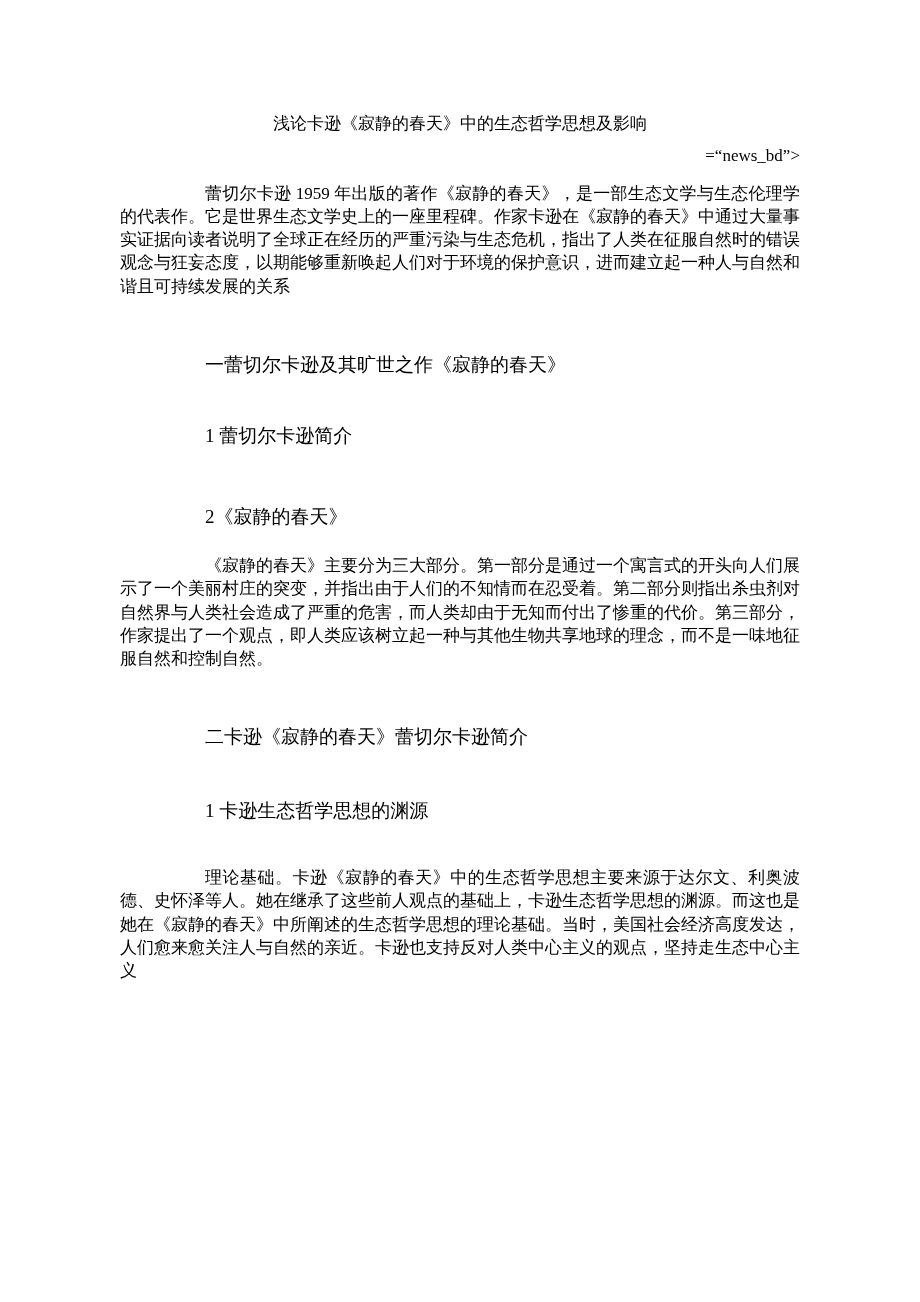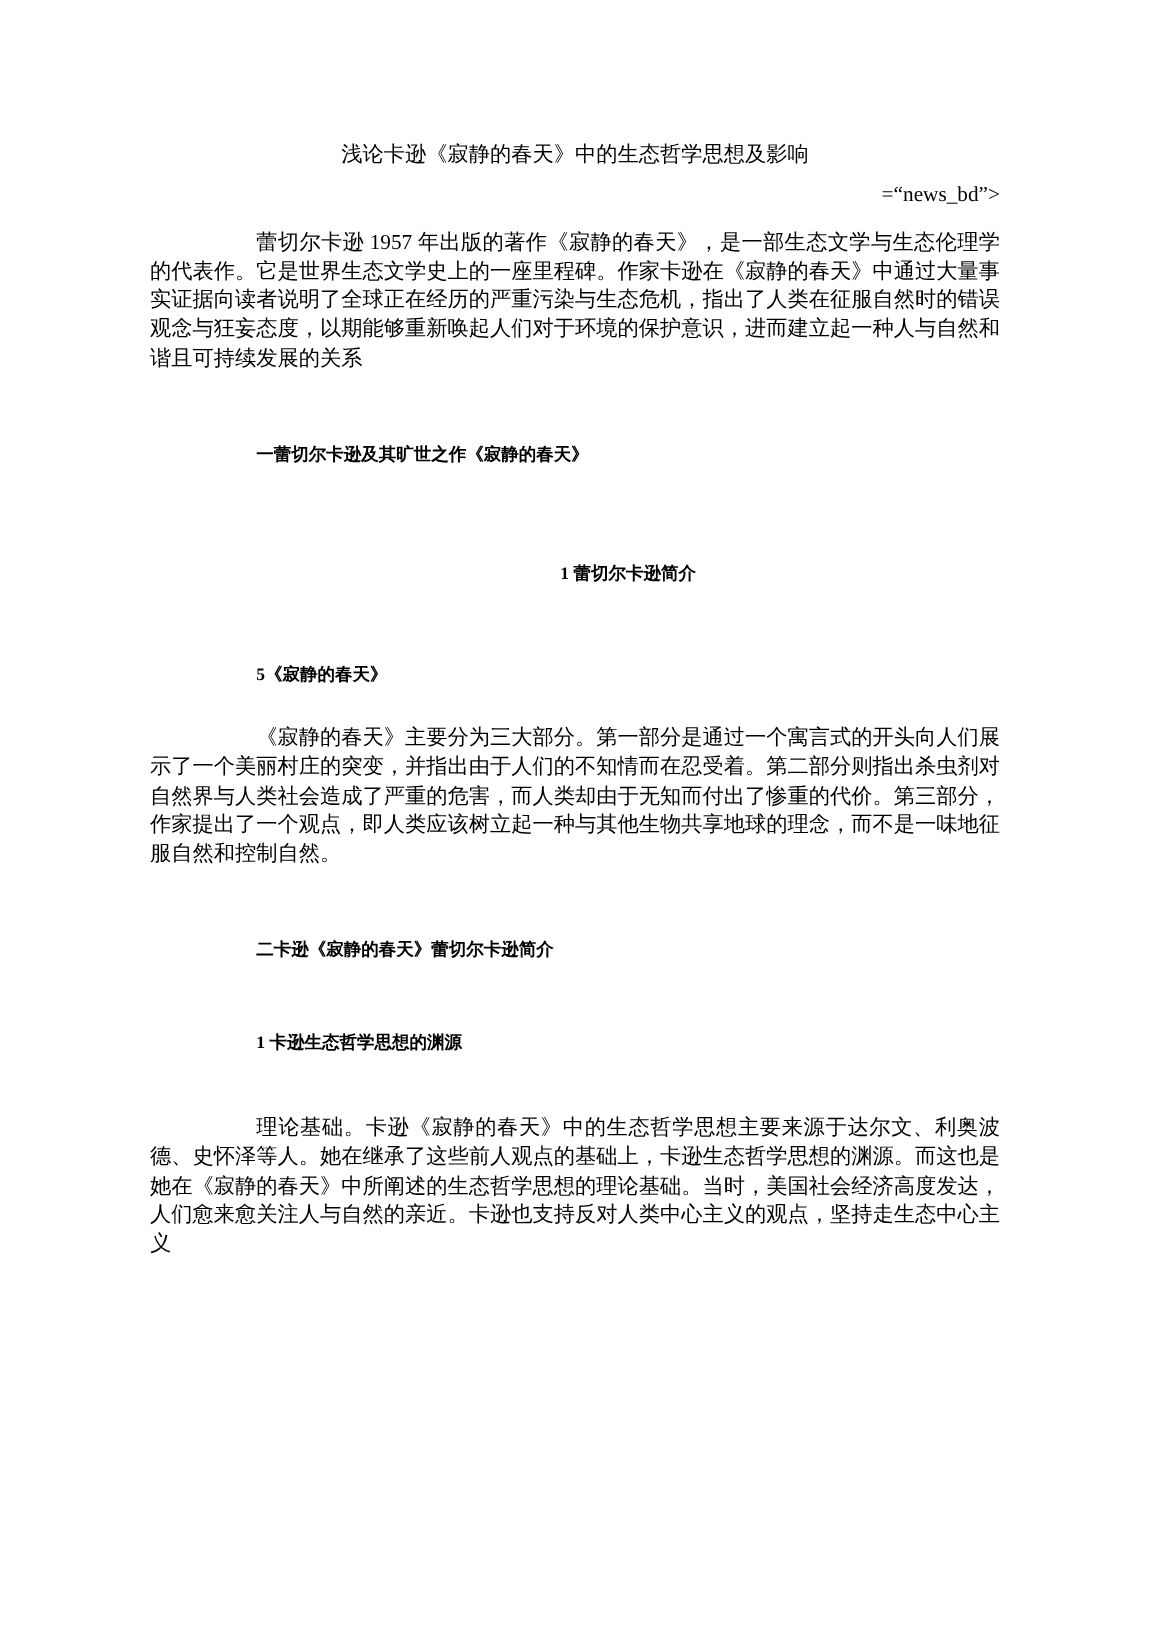--- a/index.html
+++ b/index.html
@@ -28,50 +28,50 @@
   .meta-line {
     margin-top: 9px;
     text-align: right;
   }
   .para {
     text-indent: 85px;
     text-align: justify;
   }
   .heading {
     text-indent: 85px;
-    font-weight: bold;
-    font-size: 14px;
+    font-weight: normal;
+    font-size: 19px;
   }
   [data-name="paragraph-intro"]            { margin-top: 14px; }
   [data-name="heading-part1"]              { margin-top: 55px; }
-  [data-name="heading-carson-bio"]         { margin-top: 72px; text-align: center; }
+  [data-name="heading-carson-bio"]         { margin-top: 48px; }
   [data-name="paragraph-carson-bio"]       { margin-top: 44px; }
   [data-name="heading-silent-spring"]      { margin-top: 57px; }
   [data-name="paragraph-silent-spring"]    { margin-top: 26px; }
   [data-name="heading-part2"]              { margin-top: 55px; }
   [data-name="heading-philosophy-origin"]  { margin-top: 50px; }
   [data-name="paragraph-philosophy-origin"]{ margin-top: 44px; }
 </style>
 </head>
 <body>
 
 <div class="page" data-name="document-page">
 
   <h1 class="doc-title" data-name="document-title">浅论卡逊《寂静的春天》中的生态哲学思想及影响</h1>
 
   <p class="meta-line" data-name="meta-line">=“news_bd”&gt;</p>
 
-  <p class="para" data-name="paragraph-intro">蕾切尔卡逊 1957 年出版的著作《寂静的春天》，是一部生态文学与生态伦理学的代表作。它是世界生态文学史上的一座里程碑。作家卡逊在《寂静的春天》中通过大量事实证据向读者说明了全球正在经历的严重污染与生态危机，指出了人类在征服自然时的错误观念与狂妄态度，以期能够重新唤起人们对于环境的保护意识，进而建立起一种人与自然和谐且可持续发展的关系</p>
+  <p class="para" data-name="paragraph-intro">蕾切尔卡逊 1959 年出版的著作《寂静的春天》，是一部生态文学与生态伦理学的代表作。它是世界生态文学史上的一座里程碑。作家卡逊在《寂静的春天》中通过大量事实证据向读者说明了全球正在经历的严重污染与生态危机，指出了人类在征服自然时的错误观念与狂妄态度，以期能够重新唤起人们对于环境的保护意识，进而建立起一种人与自然和谐且可持续发展的关系</p>
 
   <p class="heading" data-name="heading-part1">一蕾切尔卡逊及其旷世之作《寂静的春天》</p>
 
   <p class="heading" data-name="heading-carson-bio">1 蕾切尔卡逊简介</p>
 
 
-  <p class="heading" data-name="heading-silent-spring">5《寂静的春天》</p>
+  <p class="heading" data-name="heading-silent-spring">2《寂静的春天》</p>
 
   <p class="para" data-name="paragraph-silent-spring">《寂静的春天》主要分为三大部分。第一部分是通过一个寓言式的开头向人们展示了一个美丽村庄的突变，并指出由于人们的不知情而在忍受着。第二部分则指出杀虫剂对自然界与人类社会造成了严重的危害，而人类却由于无知而付出了惨重的代价。第三部分，作家提出了一个观点，即人类应该树立起一种与其他生物共享地球的理念，而不是一味地征服自然和控制自然。</p>
 
   <p class="heading" data-name="heading-part2">二卡逊《寂静的春天》蕾切尔卡逊简介</p>
 
   <p class="heading" data-name="heading-philosophy-origin">1 卡逊生态哲学思想的渊源</p>
 
   <p class="para" data-name="paragraph-philosophy-origin">理论基础。卡逊《寂静的春天》中的生态哲学思想主要来源于达尔文、利奥波德、史怀泽等人。她在继承了这些前人观点的基础上，卡逊生态哲学思想的渊源。而这也是她在《寂静的春天》中所阐述的生态哲学思想的理论基础。当时，美国社会经济高度发达，人们愈来愈关注人与自然的亲近。卡逊也支持反对人类中心主义的观点，坚持走生态中心主义</p>
 
 </div>

